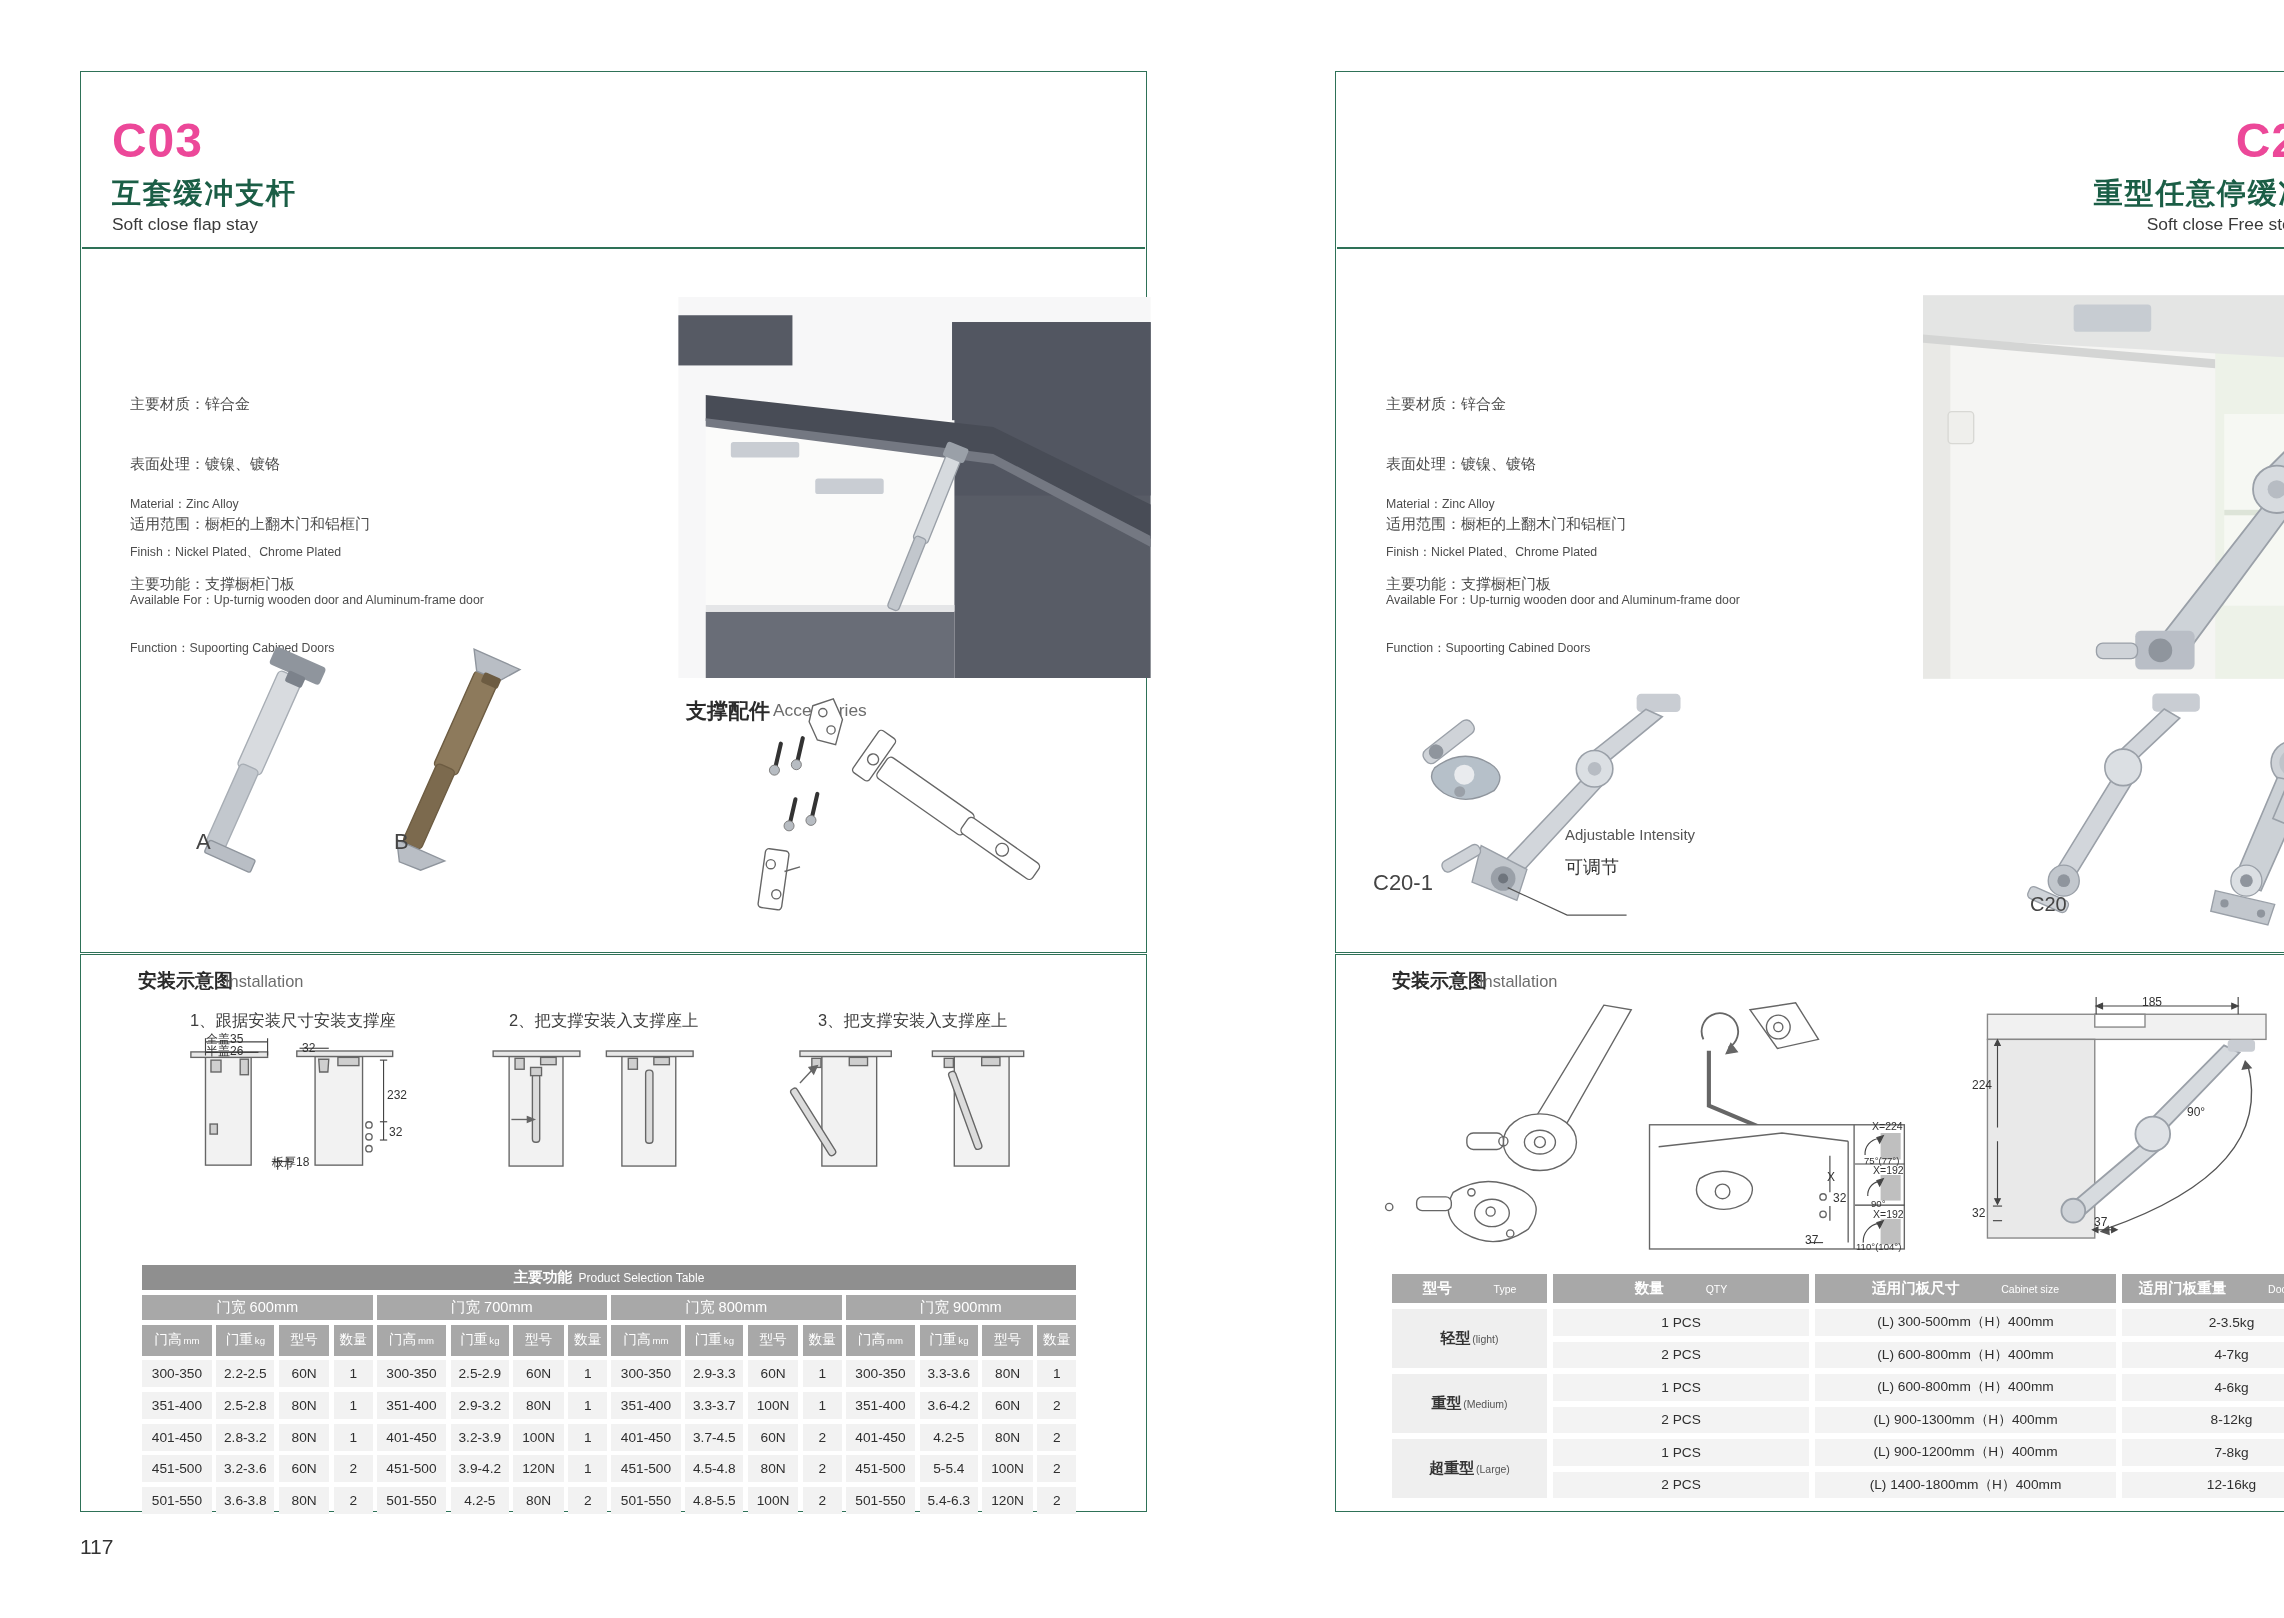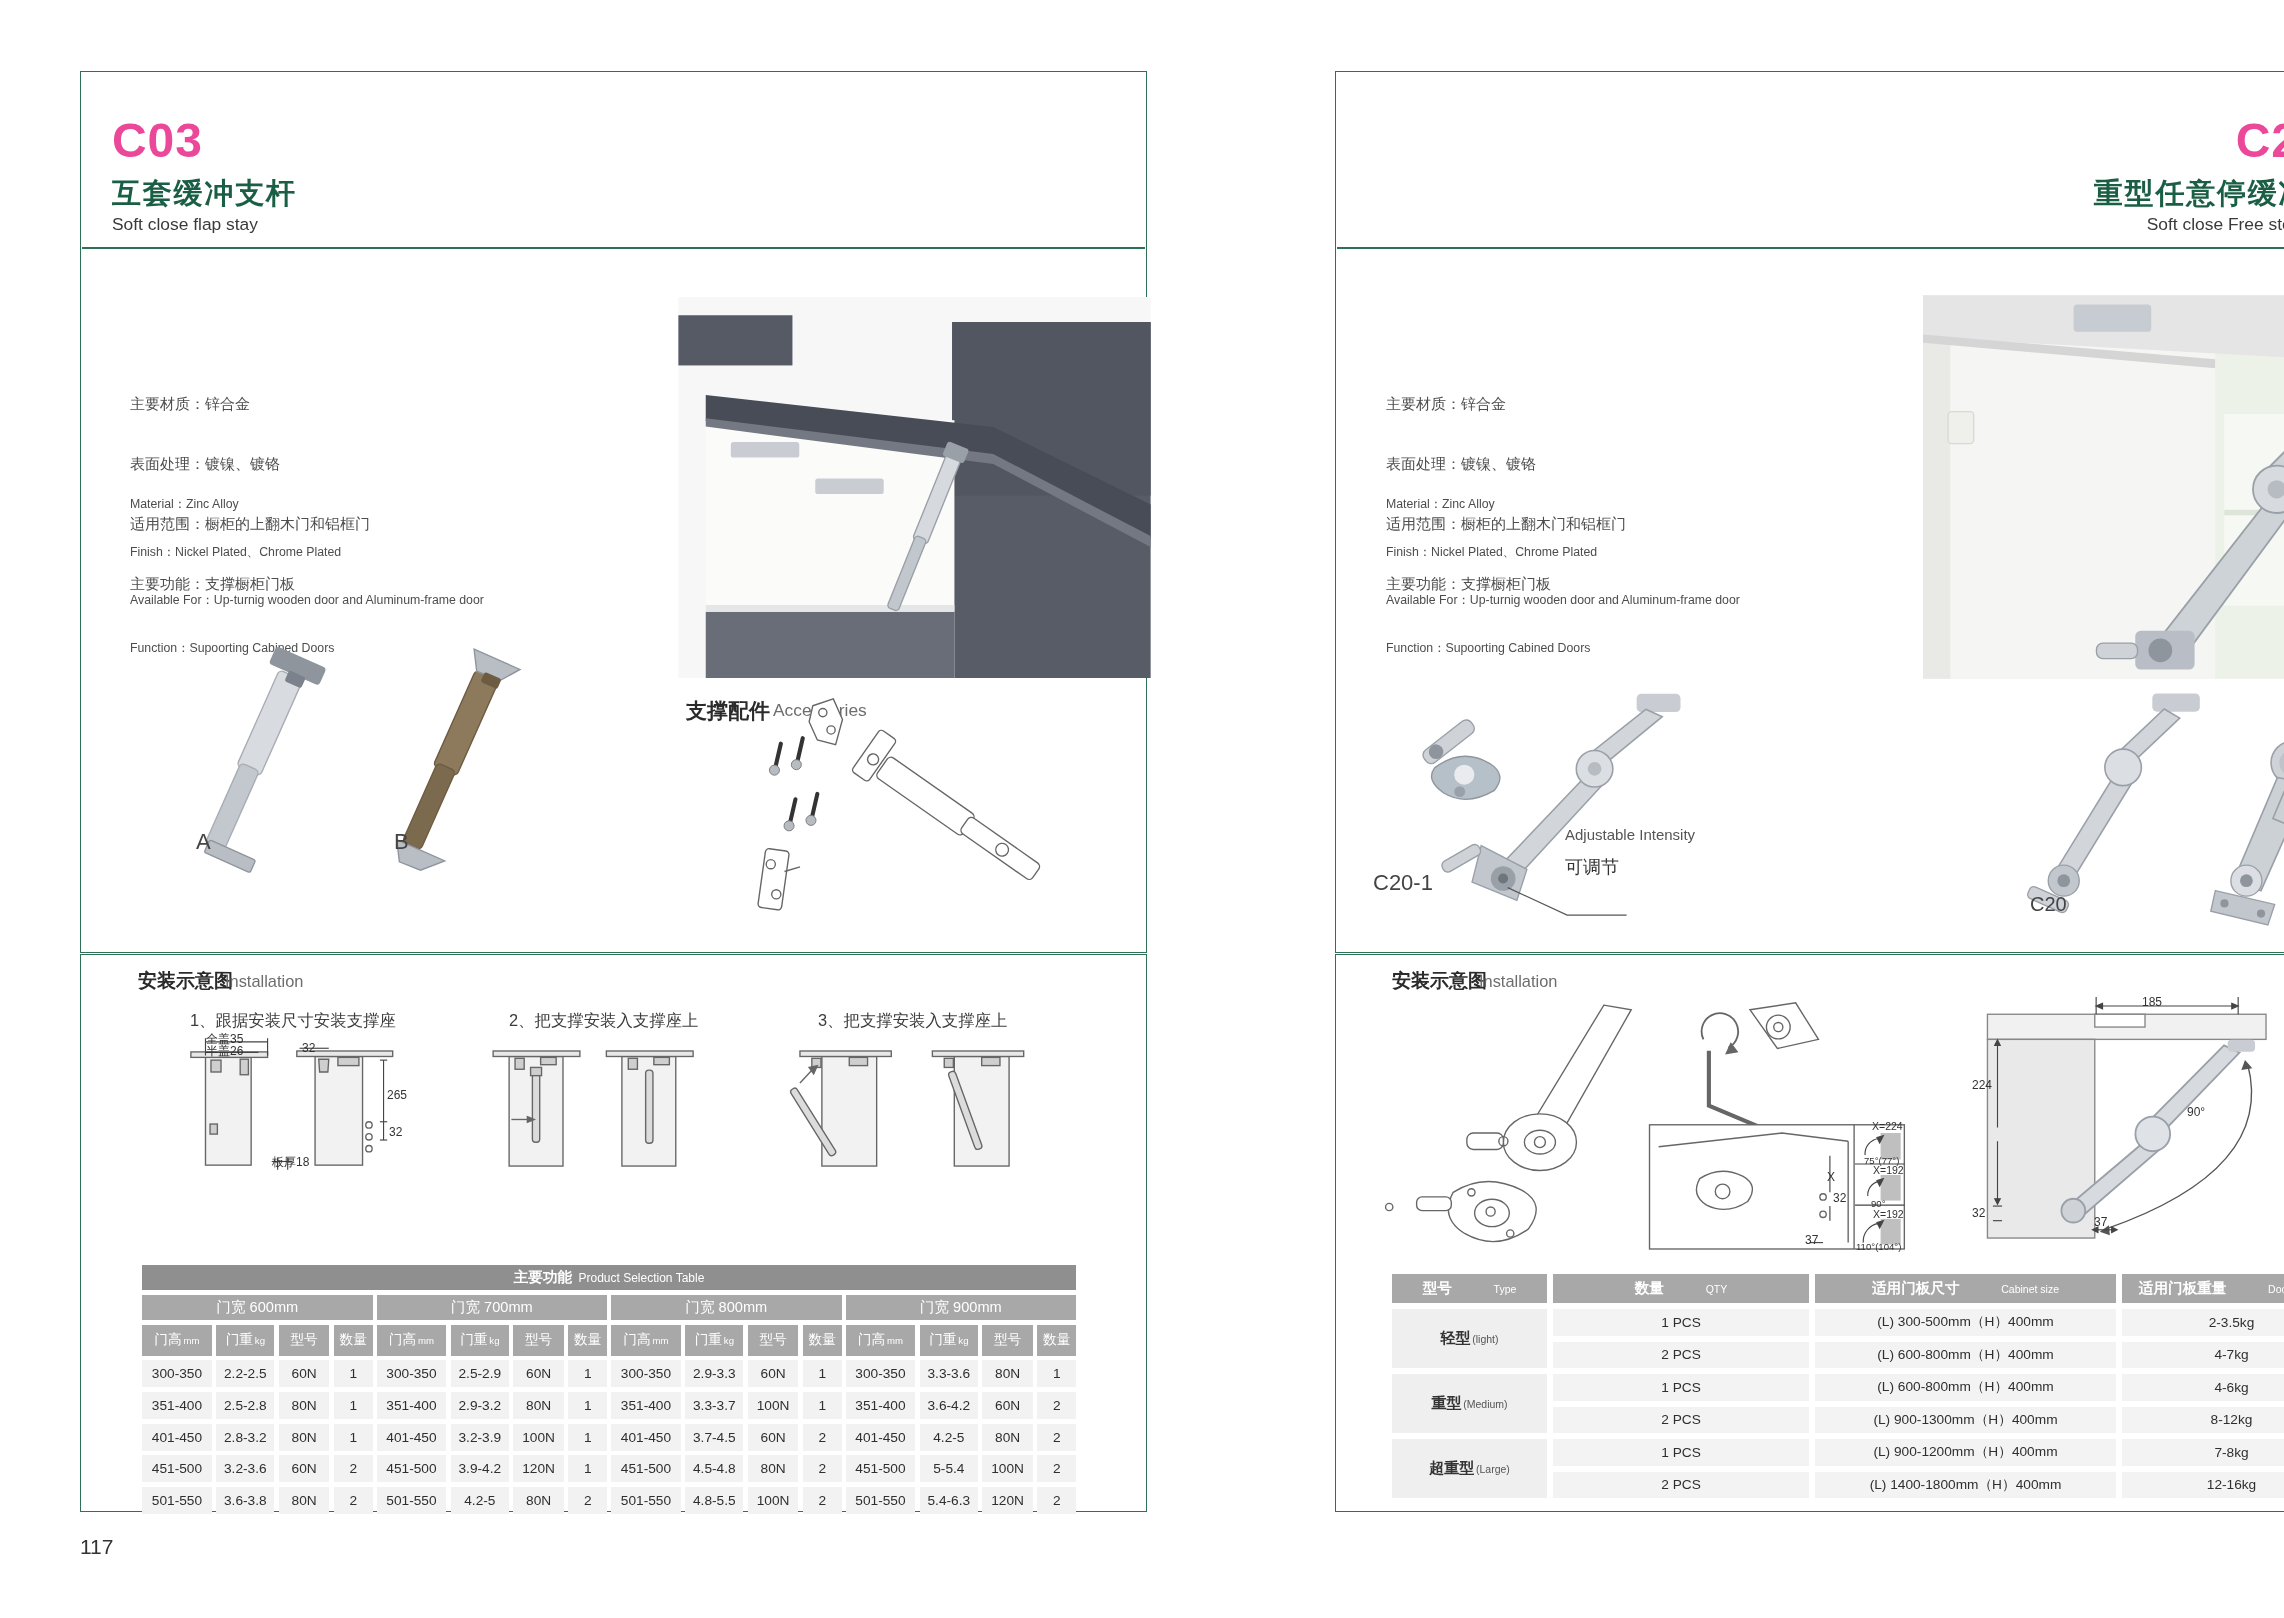--- a/index.html
+++ b/index.html
@@ -224,21 +224,21 @@
       <rect x="1768" y="66" width="20" height="20" fill="#cfcfcf"></rect>
         <rect x="1850" y="64" width="40" height="18" fill="#cfcfcf"></rect>
       <g transform="rotate(-20 1800 200)">
           <rect x="1812" y="96" width="16" height="180" rx="7" fill="#dcdcdc"></rect>
         </g>
     </g>
   </svg>
   <div class="abs dim" style="left:206px;top:1031px;">全盖35</div>
   <div class="abs dim" style="left:206px;top:1043px;">半盖26</div>
   <div class="abs dim" style="left:302px;top:1041px;">32</div>
-  <div class="abs dim" style="left:387px;top:1088px;">265</div>
+  <div class="abs dim" style="left:387px;top:1088px;">232</div>
   <div class="abs dim" style="left:389px;top:1125px;">32</div>
   <div class="abs dim" style="left:272px;top:1154px;">板厚18</div>
 
   <div class="ltable">
     <div class="lt-title">
       <span class="cn">主要功能</span>
       <span class="en">Product Selection Table</span>
     </div>
     <div class="lt-groups">
         <div class="lt-col">

